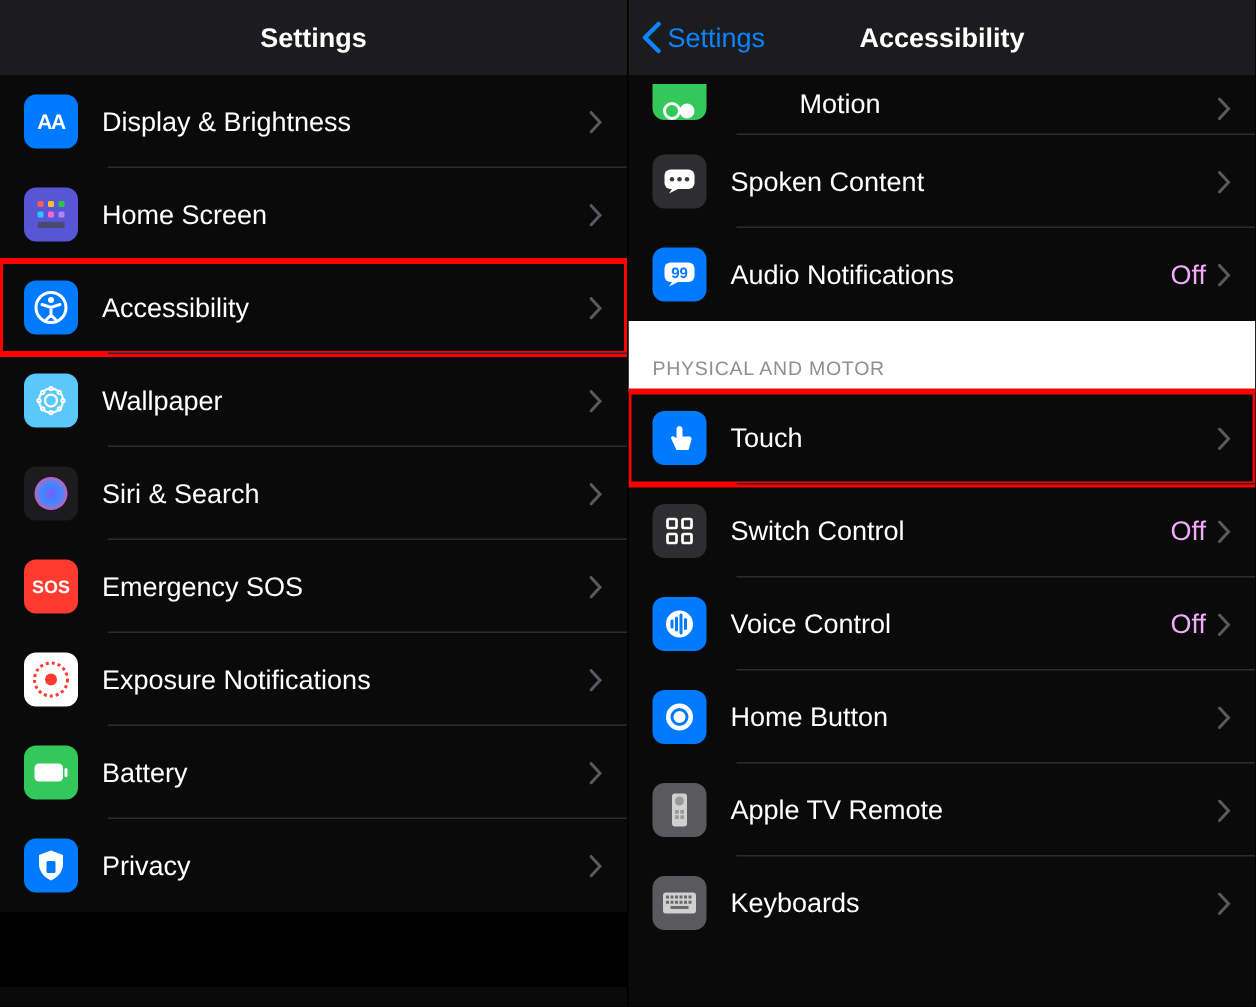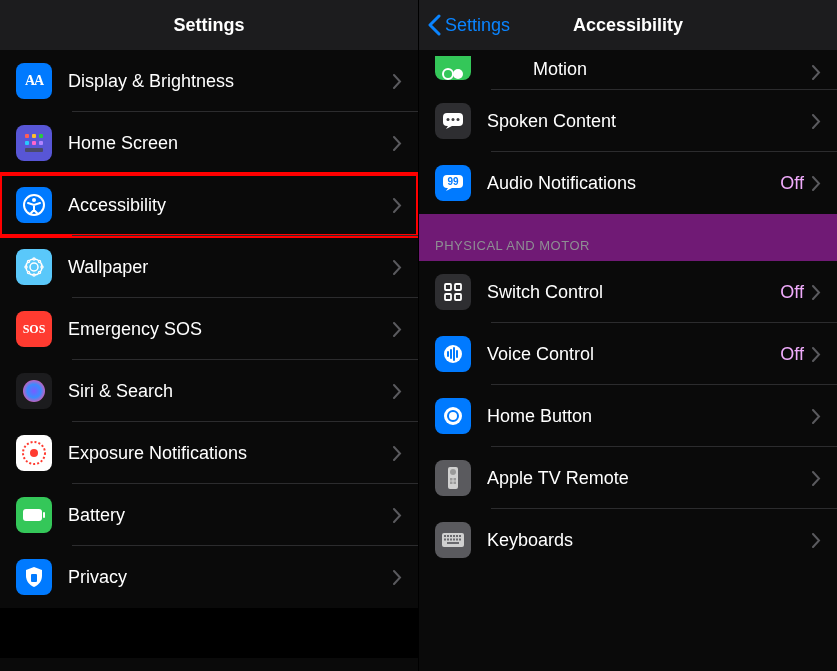--- a/index.html
+++ b/index.html
@@ -5,21 +5,21 @@
   * { margin: 0; padding: 0; box-sizing: border-box; }
   html, body { width: 837px; height: 671px; background: #000; font-family: -apple-system, "SF Pro Text", "Helvetica Neue", Arial, sans-serif; color: #fff; overflow: hidden; }
   .container { display: flex; width: 100%; height: 100%; }
   .pane { flex: 1; background: #0a0a0a; display: flex; flex-direction: column; overflow: hidden; height: 100%; }
   .pane-left { border-right: 1px solid #000; }
   .header { height: 50px; background: #1c1c1e; display: flex; align-items: center; justify-content: center; position: relative; flex: none; }
   .header-title { font-size: 18px; font-weight: 600; color: #fff; }
   .back { position: absolute; left: 8px; top: 0; height: 100%; display: flex; align-items: center; color: #0a84ff; font-size: 18px; cursor: pointer; }
   .back svg { width: 14px; height: 22px; margin-right: 4px; }
   .content { flex: 1; overflow: hidden; }
-  .section-header { color: #8e8e93; font-size: 13px; letter-spacing: 0.5px; text-transform: uppercase; padding: 24px 16px 8px 16px; background: #701a75; }
+  .section-header { color: #8e8e93; font-size: 13px; letter-spacing: 0.5px; text-transform: uppercase; padding: 24px 16px 8px 16px; background: #ffffff; }
   .row { display: flex; align-items: center; padding: 10px 16px 10px 16px; min-height: 62px; position: relative; cursor: pointer; }
   .row .icon-wrap { width: 36px; height: 36px; border-radius: 8px; display: flex; align-items: center; justify-content: center; margin-right: 16px; flex: none; }
   .row .label { font-size: 18px; color: #fff; flex: 1; }
   .row .value { font-size: 18px; color: #f0abfc; margin-right: 8px; }
   .row .chevron { flex: none; }
   .row .chevron svg { width: 9px; height: 15px; display: block; }
   .divider { position: absolute; left: 72px; right: 0; bottom: 0; height: 1px; background: #2c2c2e; }
   .highlight { outline: 4px solid #ff0000; outline-offset: -2px; }
   .row.partial { padding-top: 0; min-height: 40px; align-items: flex-end; padding-bottom: 10px; gap: 46px; }
   .row.partial .icon-wrap { height: 24px; border-top-left-radius:0; border-top-right-radius:0; align-items:flex-end; overflow:hidden;}
@@ -27,21 +27,21 @@
   
   .ic-blue { background: #007aff; }
   .ic-purple { background: #5856d6; }
   .ic-cyan { background: #5ac8fa; }
   .ic-green { background: #34c759; }
   .ic-red { background: #ff3b30; }
   .ic-white { background: #fff; }
   .ic-gray { background: #5a5a5e; }
   .ic-dark { background: #2e2e31; }
   .ic-black { background: #1c1c1e; }
-  .icon-glyph { color: #fff; font-size: 18px; font-weight: 600; font-family: Liberation Serif, serif; }
+  .icon-glyph { color: #fff; font-size: 18px; font-weight: 600; }
   .icon-glyph.small { font-size: 14px; }
   svg { display: block; }
 </style>
 </head>
 <body>
 
 <div class="container">
 
   <div class="pane pane-left">
     <div class="header">
@@ -120,33 +120,20 @@
         <div class="label">Wallpaper</div>
         <div class="chevron">
           <svg viewBox="0 0 9 15">
               <path d="M1 1l6 6.5L1 14" stroke="#5a5a5e" stroke-width="2" fill="none" stroke-linecap="round"></path>
             </svg>
         </div>
         <div class="divider"></div>
       </div>
 
       <div class="row">
-        <div class="icon-wrap ic-red">
-          <span class="icon-glyph small" style="font-size:12px; font-weight:700;">SOS</span>
-        </div>
-        <div class="label">Emergency SOS</div>
-        <div class="chevron">
-          <svg viewBox="0 0 9 15">
-              <path d="M1 1l6 6.5L1 14" stroke="#5a5a5e" stroke-width="2" fill="none" stroke-linecap="round"></path>
-            </svg>
-        </div>
-        <div class="divider"></div>
-      </div>
-
-      <div class="row">
         <div class="icon-wrap ic-black">
           <svg width="26" height="26" viewBox="0 0 26 26">
               <defs>
                 <radialGradient id="sg" cx="50%" cy="50%" r="60%">
                   <stop offset="0%" stop-color="#7a5cff"></stop>
                   <stop offset="50%" stop-color="#3a8bff"></stop>
                   <stop offset="100%" stop-color="#ff4fa3"></stop>
                 </radialGradient>
               </defs>
               <circle cx="13" cy="13" r="11" fill="url(#sg)"></circle>
@@ -155,20 +142,33 @@
         <div class="label">Siri &amp; Search</div>
         <div class="chevron">
           <svg viewBox="0 0 9 15">
               <path d="M1 1l6 6.5L1 14" stroke="#5a5a5e" stroke-width="2" fill="none" stroke-linecap="round"></path>
             </svg>
         </div>
         <div class="divider"></div>
       </div>
 
       <div class="row">
+        <div class="icon-wrap ic-red">
+          <span class="icon-glyph small" style="font-size:12px; font-weight:700;">SOS</span>
+        </div>
+        <div class="label">Emergency SOS</div>
+        <div class="chevron">
+          <svg viewBox="0 0 9 15">
+              <path d="M1 1l6 6.5L1 14" stroke="#5a5a5e" stroke-width="2" fill="none" stroke-linecap="round"></path>
+            </svg>
+        </div>
+        <div class="divider"></div>
+      </div>
+
+      <div class="row">
         <div class="icon-wrap ic-white">
           <svg width="26" height="26" viewBox="0 0 26 26">
               <circle cx="13" cy="13" r="11" fill="none" stroke="#ff3b30" stroke-width="2" stroke-dasharray="2 2"></circle>
               <circle cx="13" cy="13" r="4" fill="#ff3b30"></circle>
             </svg>
         </div>
         <div class="label">Exposure Notifications</div>
         <div class="chevron">
           <svg viewBox="0 0 9 15">
               <path d="M1 1l6 6.5L1 14" stroke="#5a5a5e" stroke-width="2" fill="none" stroke-linecap="round"></path>
@@ -271,20 +271,34 @@
         <div class="value">Off</div>
         <div class="chevron">
           <svg viewBox="0 0 9 15">
               <path d="M1 1l6 6.5L1 14" stroke="#5a5a5e" stroke-width="2" fill="none" stroke-linecap="round"></path>
             </svg>
         </div>
       </div>
 
       <div class="section-header">PHYSICAL AND MOTOR</div>
 
+      <div class="row highlight">
+        <div class="icon-wrap ic-blue">
+          <svg width="20" height="22" viewBox="0 0 20 22">
+              <path d="M8 3v8l-2-1c-1-.5-2 .5-1.5 1.5L8 19h8l2-7c.3-1-.5-2-1.5-2H12V5c0-1-1-2-2-2s-2 1-2 2z" fill="#fff"></path>
+            </svg>
+        </div>
+        <div class="label">Touch</div>
+        <div class="chevron">
+          <svg viewBox="0 0 9 15">
+              <path d="M1 1l6 6.5L1 14" stroke="#5a5a5e" stroke-width="2" fill="none" stroke-linecap="round"></path>
+            </svg>
+        </div>
+        <div class="divider"></div>
+      </div>
 
       <div class="row">
         <div class="icon-wrap ic-dark">
           <svg width="20" height="20" viewBox="0 0 20 20" stroke="#fff" stroke-width="1.8" fill="none">
               <rect x="2" y="2" width="6" height="6" rx="1"></rect>
               <rect x="12" y="2" width="6" height="6" rx="1"></rect>
               <rect x="2" y="12" width="6" height="6" rx="1"></rect>
               <rect x="12" y="12" width="6" height="6" rx="1"></rect>
             </svg>
         </div>

